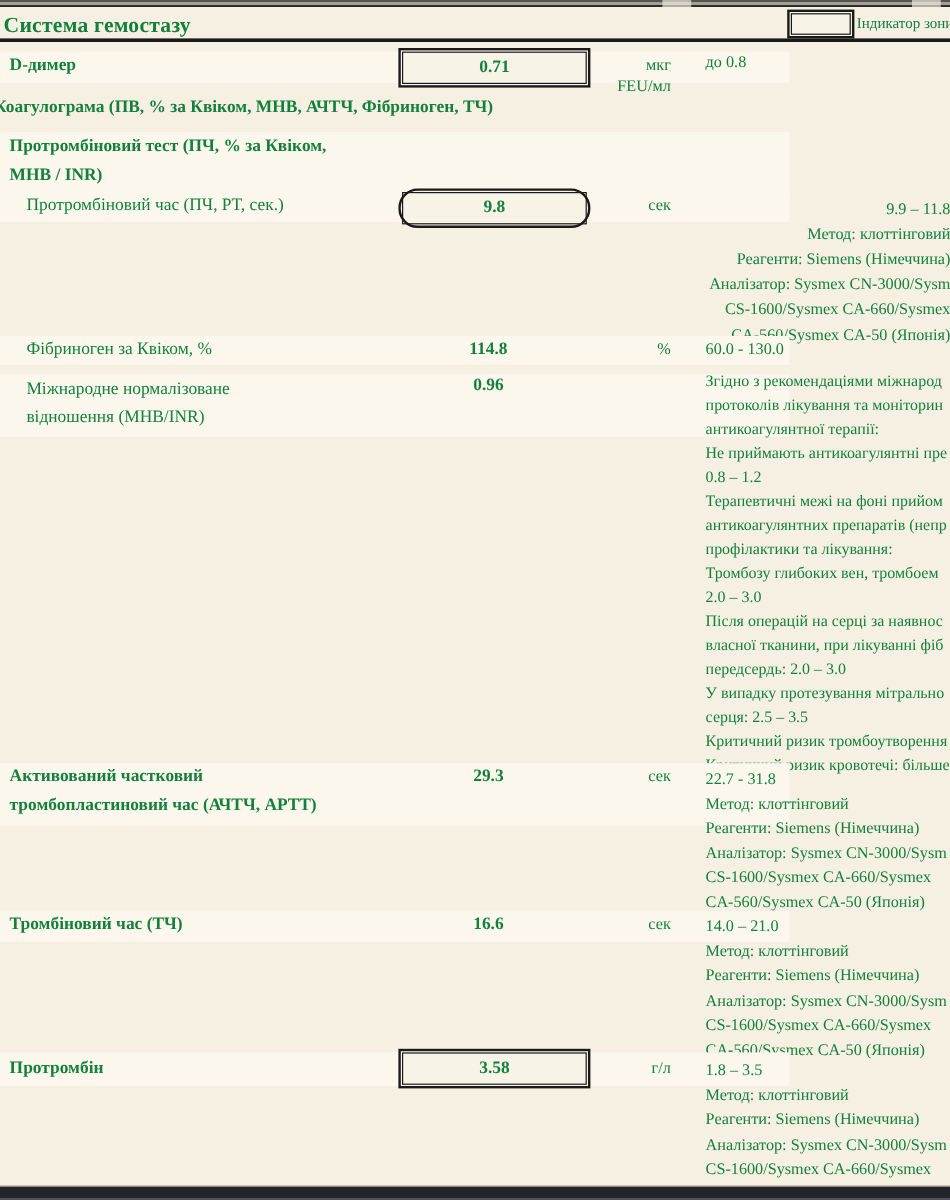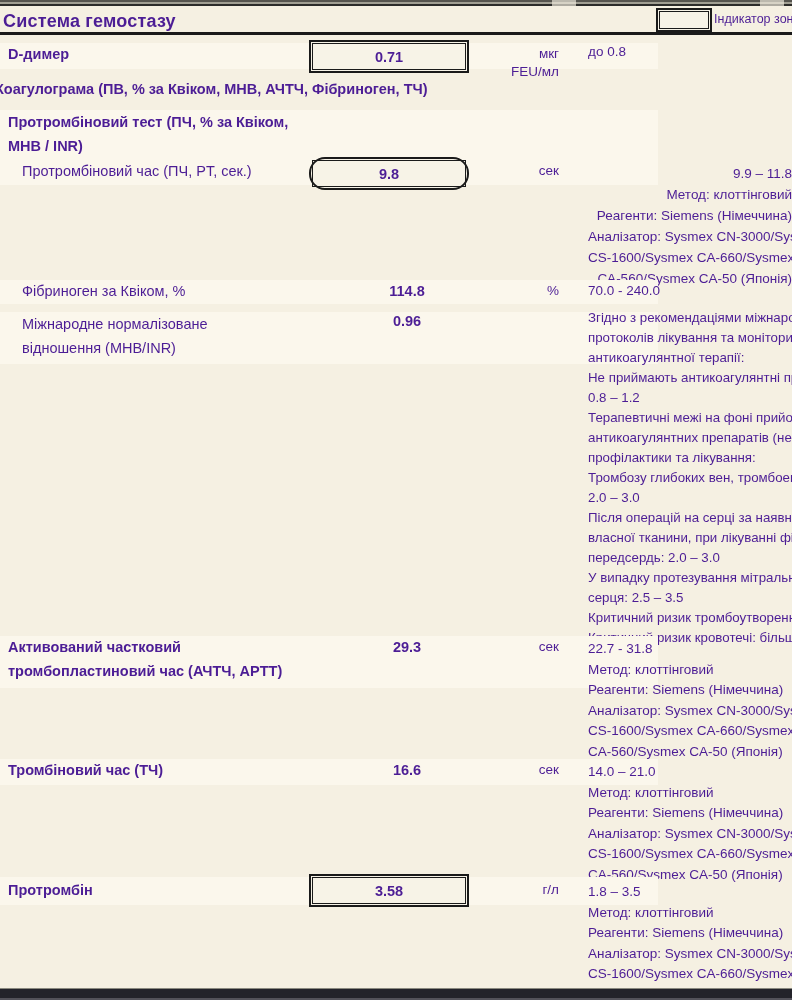--- a/index.html
+++ b/index.html
@@ -1,37 +1,37 @@
 <!DOCTYPE html>
 <html><head>
 <meta charset="utf-8">
 <style>
   html,body{margin:0;padding:0;}
   .page{
     position:relative; width:792px; height:1000px;
     background:#f5f0e2; overflow:hidden;
-    font-family:Liberation Sans, sans-serif; color:#4c1d95;
+    font-family:Liberation Serif, serif; color:#15803d;
   }
   .abs{position:absolute;}
   .band{position:absolute; left:0; width:658px; background:#fbf7ec;}
   .title{font-size:18px; font-weight:bold; letter-spacing:.2px;}
   .lbl{font-size:14.5px; white-space:nowrap;}
   .lbl.b{font-weight:bold;}
   .small{font-size:13.5px; white-space:nowrap;}
   .valtext{font-size:14.5px; font-weight:bold; text-align:center; width:158px;}
   .unit{font-size:13.5px; text-align:right; width:64px; left:495px;}
   .refline{left:588px; font-size:13.5px; white-space:nowrap;}
   .refblock{position:absolute; left:588px; width:204px; font-size:13.5px;
             white-space:nowrap; overflow:hidden;}
   .refblock.lh21 > div{height:21px; line-height:21px;}
   .refblock.lh20 > div{height:20.5px; line-height:20.5px;}
   .noteblock{position:absolute; left:588px; width:204px; font-size:13.3px;
              white-space:nowrap; overflow:hidden;}
   .noteblock > div{height:20px; line-height:20px;}
-  .vbox{position:absolute; left:309px; width:154px; height:27px;
+  .vbox{position:absolute; left:332px; width:154px; height:27px;
         border:2px solid #1a1a1a; padding:1px; background:#f7f3e7;}
   .vbox .inner{width:100%; height:100%; border:1px solid #1a1a1a;
         display:flex; align-items:center; justify-content:center;
         font-size:14.5px; font-weight:bold; box-sizing:border-box;}
   .topbar{position:absolute; left:0; top:0; width:792px; height:7px;
         background:linear-gradient(to bottom,#55544e 0 2px,#a19f93 2px 4px,#2c2c2a 4px 6px,rgba(0,0,0,0) 6px);}
   .topgap{position:absolute; top:0; height:7px; background:rgba(245,240,226,.65);}
   .rule{position:absolute; left:0; width:792px; height:3px; background:#1a1a1a;}
   .botbar{position:absolute; left:0; top:988px; width:792px; height:12px;
         background:linear-gradient(to bottom,#8a897f 0 1px,#23232a 1px 10px,#53525a 10px 12px);}
@@ -82,21 +82,21 @@
     <div>Реагенти: Siemens (Німеччина)</div>
     <div>Аналізатор: Sysmex CN-3000/Sysm</div>
     <div>CS-1600/Sysmex CA-660/Sysmex</div>
     <div>CA-560/Sysmex CA-50 (Японія)</div>
   </div>
 
   <div class="band" style="top:280px; height:24px;"></div>
   <div class="abs lbl" style="left:22px; top:283px;">Фібриноген за Квіком, %</div>
   <div class="abs valtext" style="left:328px; top:283px;">114.8</div>
   <div class="abs unit" style="top:283px;">%</div>
-  <div class="abs refline" style="top:283px;">70.0 - 240.0</div>
+  <div class="abs refline" style="top:283px;">60.0 - 130.0</div>
 
   <div class="band" style="top:312px; height:52px;"></div>
   <div class="abs lbl" style="left:22px; top:316px;">Міжнародне нормалізоване</div>
   <div class="abs lbl" style="left:22px; top:340px;">відношення (МНВ/INR)</div>
   <div class="abs valtext" style="left:328px; top:313px;">0.96</div>
   <div class="noteblock" style="top:308px;">
     <div>Згідно з рекомендаціями міжнарод</div>
     <div>протоколів лікування та моніторин</div>
     <div>антикоагулянтної терапії:</div>
     <div>Не приймають антикоагулянтні пре</div>

